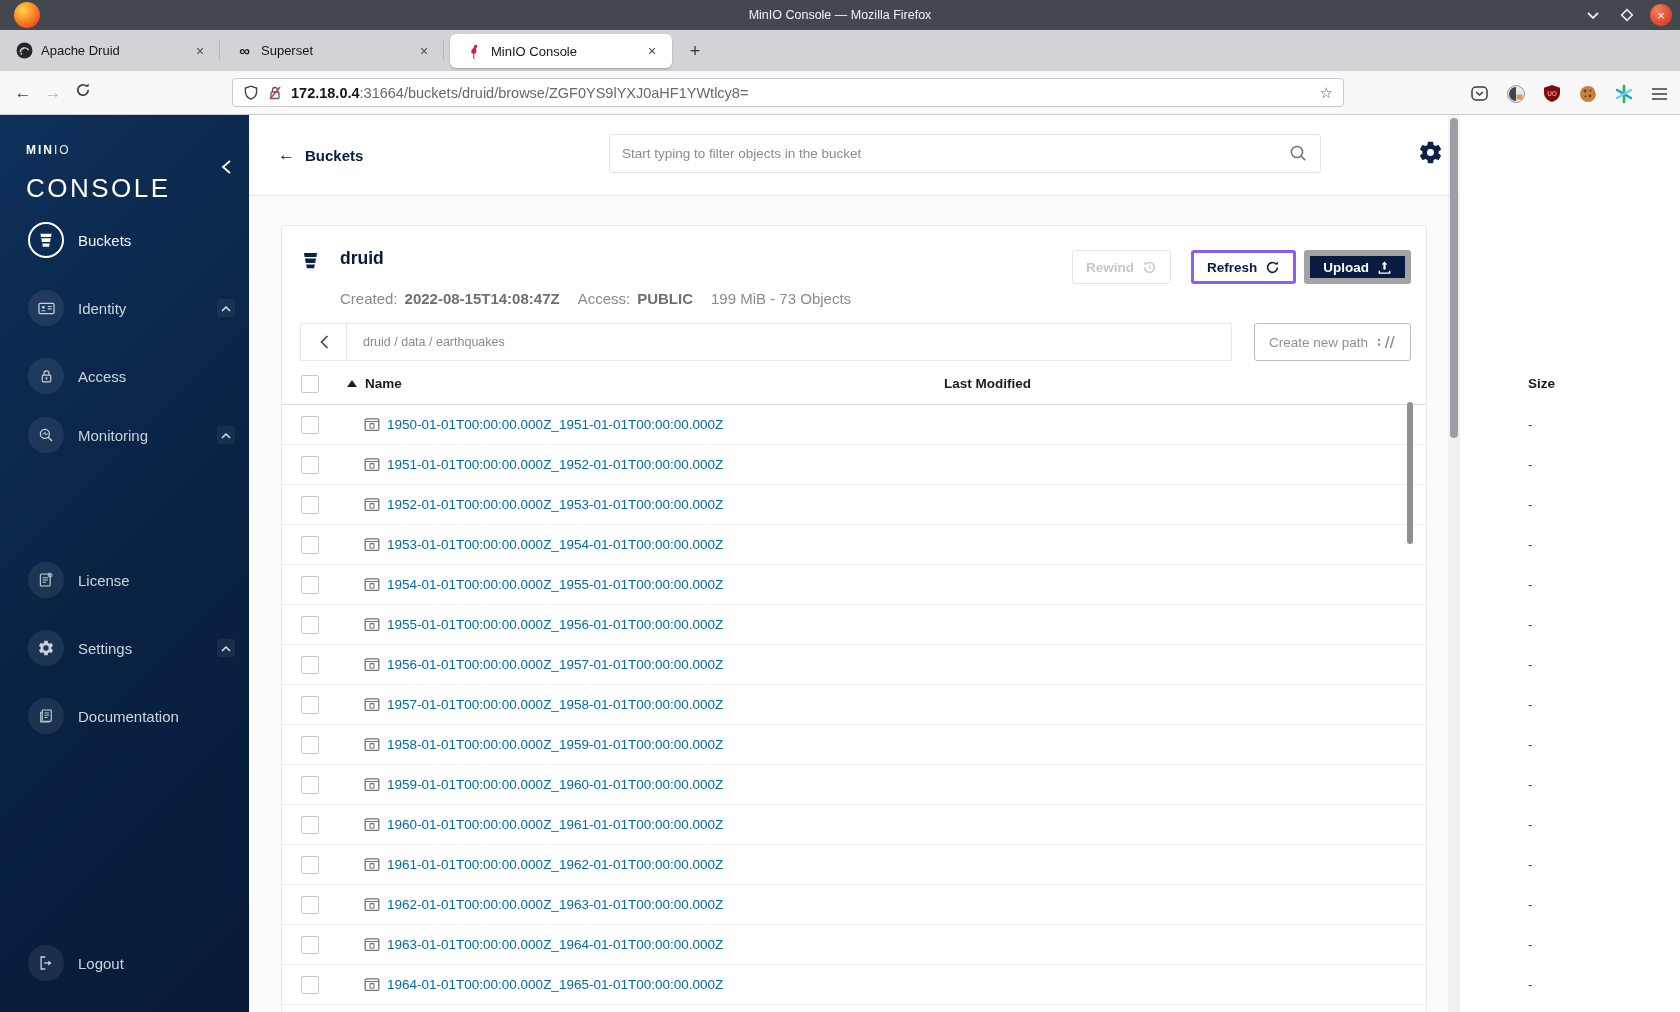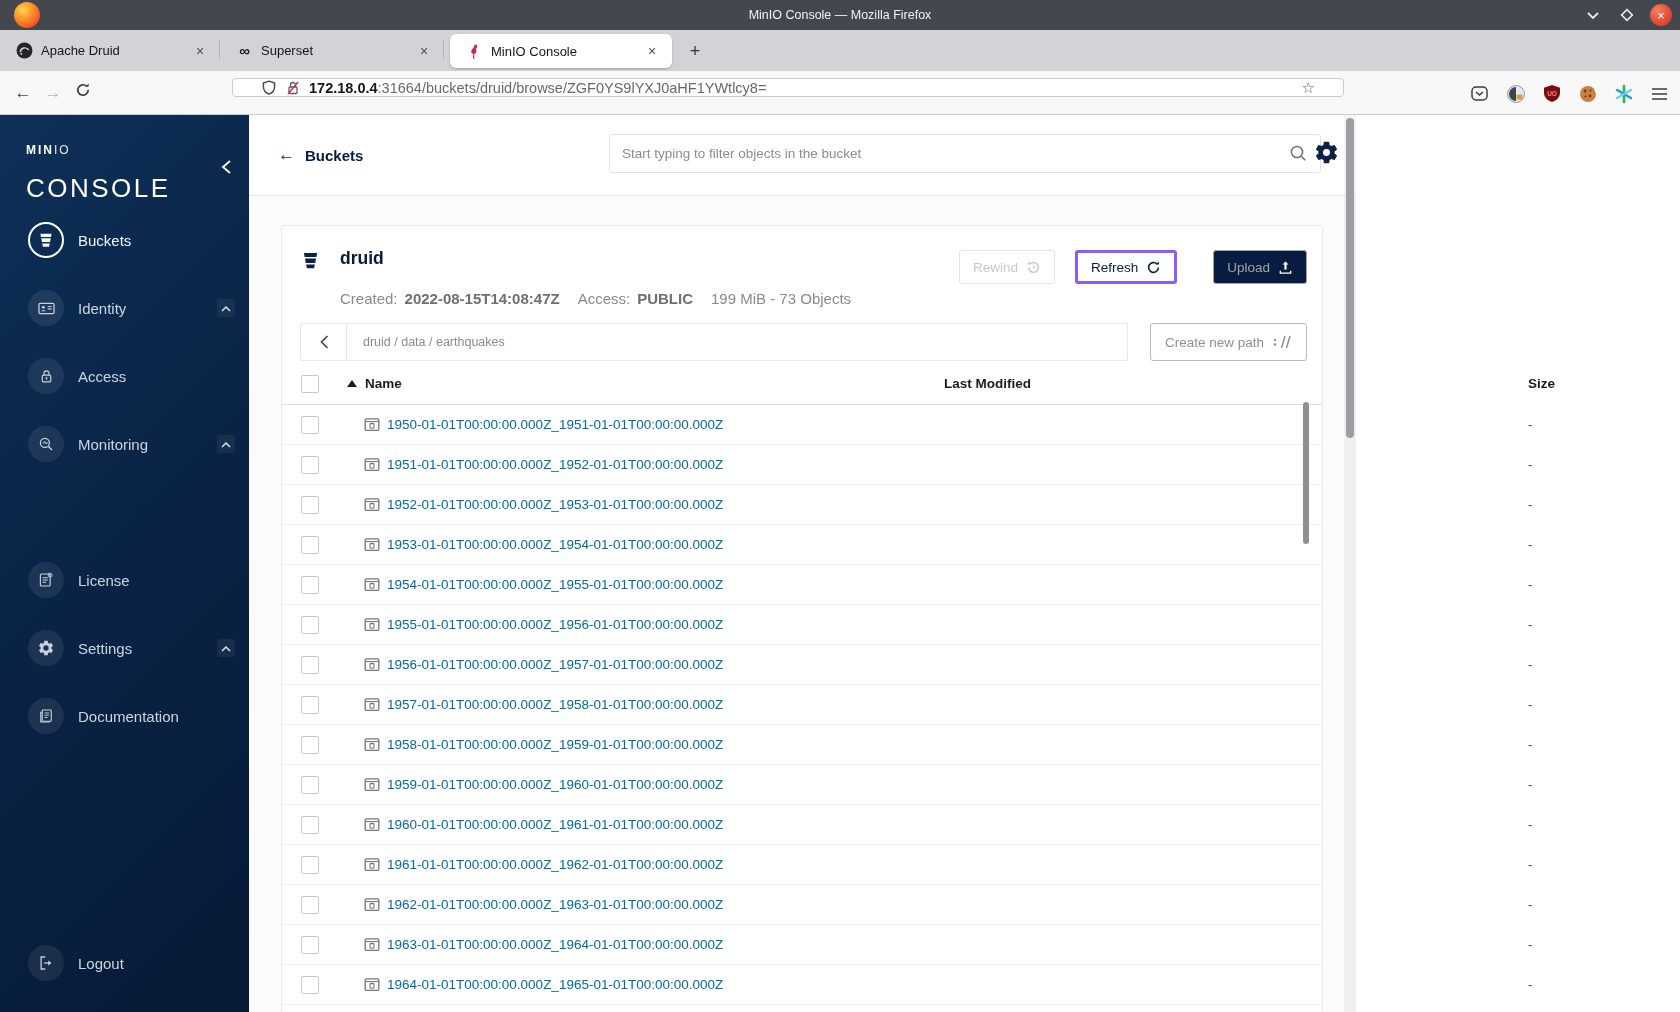--- a/index.html
+++ b/index.html
@@ -28,31 +28,31 @@
   .tab.active { width:222px; margin:4px 0 3px 6px; background:#fff; border-radius:6px;
     box-shadow:0 1px 2px rgba(0,0,0,.25); }
   .newtab { width:30px; height:30px; margin:6px 0 0 8px; display:flex; align-items:center; justify-content:center;
     font-size:18px; color:#35353b; border-radius:4px; }
   .favicon { width:17px; height:17px; flex:0 0 auto; }
 
   .navbar { position:absolute; left:0; top:71px; width:1680px; height:44px; background:#f8f8f9;
     border-bottom:1px solid #ccccd0; display:flex; align-items:center; }
   .navglyph { font-size:17px; color:#3c3c42; width:30px; text-align:center; }
   .navglyph.dis { color:#b4b4ba; }
-  .urlbar { position:absolute; left:232px; top:7px; width:1112px; height:19px; background:#fff;
-    border:1px solid #c9c9cf; border-radius:4px; display:flex; align-items:center; padding:0 28px; gap:8px; }
+  .urlbar { position:absolute; left:232px; top:7px; width:1112px; height:29px; background:#fff;
+    border:1px solid #c9c9cf; border-radius:4px; display:flex; align-items:center; padding:0 10px; gap:8px; }
   .urltext { font-size:14.5px; white-space:nowrap; overflow:hidden; }
   .urltext .host { color:#15141a; font-weight:bold; }
   .urltext .rest { color:#67676f; }
   .url-star { margin-left:auto; color:#5b5b66; font-size:15px; }
   .navicons { position:absolute; right:10px; top:7px; height:31px; display:flex; align-items:center; gap:15px; }
   .ni { width:21px; height:21px; display:flex; align-items:center; justify-content:center; }
 
   
-  .main { position:absolute; left:0; top:115px; width:1356px; height:897px; display:flex; }
+  .main { position:absolute; left:0; top:115px; width:1460px; height:897px; display:flex; }
 
   
   .sidebar { position:relative; width:249px; height:897px; flex:0 0 249px;
     background:linear-gradient(135deg,#0e3059 0%, #0a2446 45%, #071a37 100%); }
   .logo { position:absolute; left:26px; top:28px; color:#fff; }
   .logo .l1 { font-size:12px; letter-spacing:2px; }
   .logo .l1 b { font-weight:bold; }
   .logo .l1 .thin { font-weight:400; opacity:.9; }
   .logo .l2 { font-size:26px; font-weight:400; letter-spacing:2.5px; margin-top:16px; }
   .collapse { position:absolute; right:16px; top:44px; }
@@ -86,24 +86,24 @@
   .bucket-head { display:flex; padding:22px 15px 14px 18px; }
   .bh-left { display:grid; grid-template-columns:40px auto; }
   .bh-icon { grid-row:1 / span 2; padding-top:2px; }
   .bh-name { font-size:17.5px; font-weight:bold; color:#071a37; }
   .bh-meta { margin-top:21px; font-size:15px; color:#8a8a8a; display:flex; align-items:center;justify-content:center; }
   .bh-meta b { color:#6f6f6f; font-weight:bold; }
   .bh-meta .lbl { margin-right:7px; }
   .bh-meta .gap { width:18px; }
   .bh-btns { margin-left:auto; display:flex; align-items:flex-start; gap:0; padding-top:2px; }
   .btn { height:34px; border-radius:3px; font-size:13.5px; display:inline-flex; align-items:center;
-    gap:8px; padding:0 13px; cursor:pointer; white-space:nowrap; }
+    gap:8px; padding:0 13px; cursor:pointer; white-space:nowrap;font-weight:bold; }
   .btn-disabled { border:1px solid #e4e4e4; color:#c8c8c8; margin-right:20px; }
   .btn-outline { border:3px solid #8b5cf6; color:#081c42; margin-right:8px; }
-  .btn-primary { background:#081c42; color:#a3a3a3; border:1px solid #a3a3a3;margin-left:28px; }
+  .btn-primary { background:#081c42; color:#ffffff; border:6px solid #a3a3a3; }
 
   .path-row { display:flex; margin:2px 15px 0 18px;gap:12px; }
   .crumb-box { flex:1; height:38px; border:1px solid #e7e7e7; border-radius:2px; display:flex;
     align-items:center; margin-right:10px; background:#fff; }
   .crumb-back { width:46px; height:100%; border-right:1px solid #e7e7e7; display:flex; align-items:center;
     justify-content:center; }
   .crumb-text { font-size:12.5px; color:#8a8a8a; padding-left:16px; }
   .btn-createpath { height:38px; border:1px solid #b9bcc1; border-radius:3px; color:#8b9196;
     font-size:13.5px; display:flex; align-items:center; gap:9px; padding:0 14px; background:#fff; }
 
@@ -288,21 +288,21 @@
         <svg width="17" height="17" viewBox="0 0 24 24">
             <rect x="6" y="10" width="12" height="9.5" rx="1.5" fill="none" stroke="#c9d2dc" stroke-width="1.6"></rect>
             <path d="M8.5 10V7.5a3.5 3.5 0 0 1 7 0V10" fill="none" stroke="#c9d2dc" stroke-width="1.6"></path>
             <circle cx="12" cy="14" r="1.3" fill="#c9d2dc"></circle>
             <path d="M12 14.8v2" stroke="#c9d2dc" stroke-width="1.4"></path>
           </svg>
       </span>
       <span class="nav-label">Access</span>
     </div>
 
-    <div class="nav-item" style="top:297px">
+    <div class="nav-item" style="top:288px">
       <span class="icircle">
         <svg width="18" height="18" viewBox="0 0 24 24">
             <circle cx="10.5" cy="10.5" r="6" fill="none" stroke="#c9d2dc" stroke-width="1.7"></circle>
             <path d="M15 15l5 5" stroke="#c9d2dc" stroke-width="1.8"></path>
             <path d="M7.5 10.5h2l1-2 1.5 3.5 1-1.5h1.5" fill="none" stroke="#c9d2dc" stroke-width="1.2"></path>
           </svg>
       </span>
       <span class="nav-label">Monitoring</span>
       <span class="chev-box">
         <svg width="10" height="7" viewBox="0 0 10 7">

